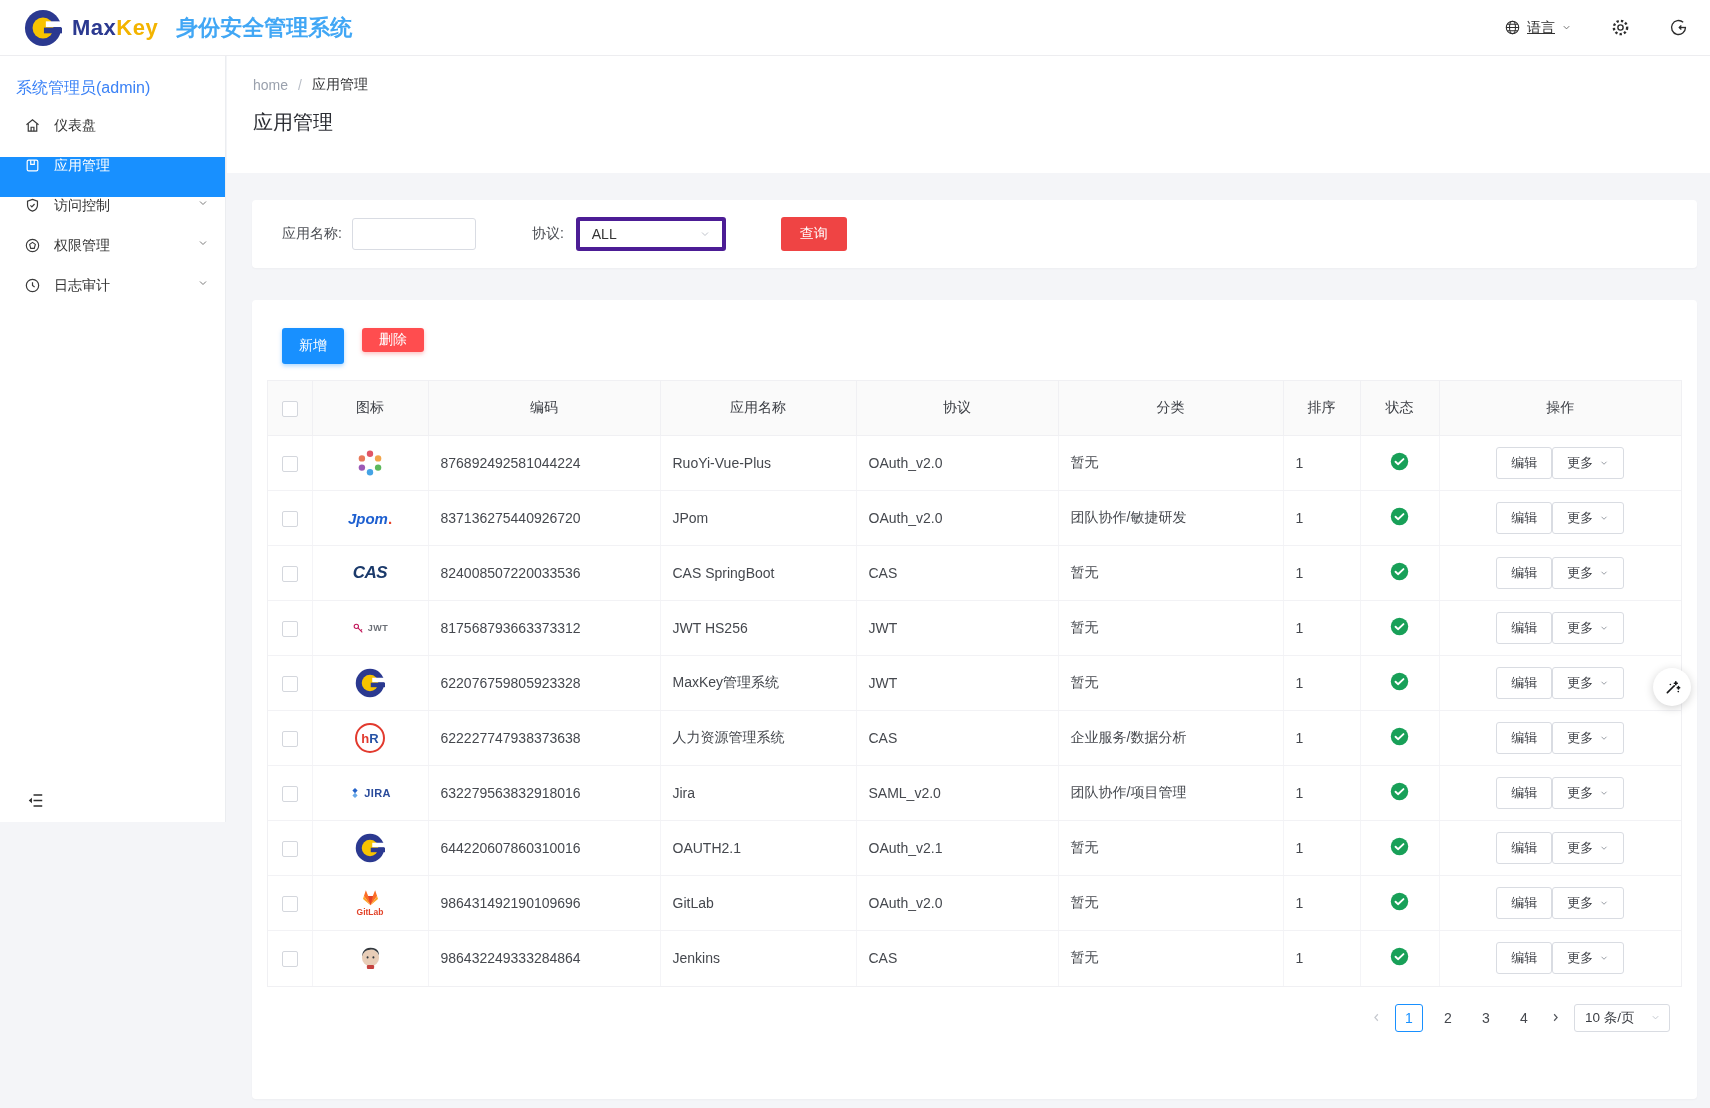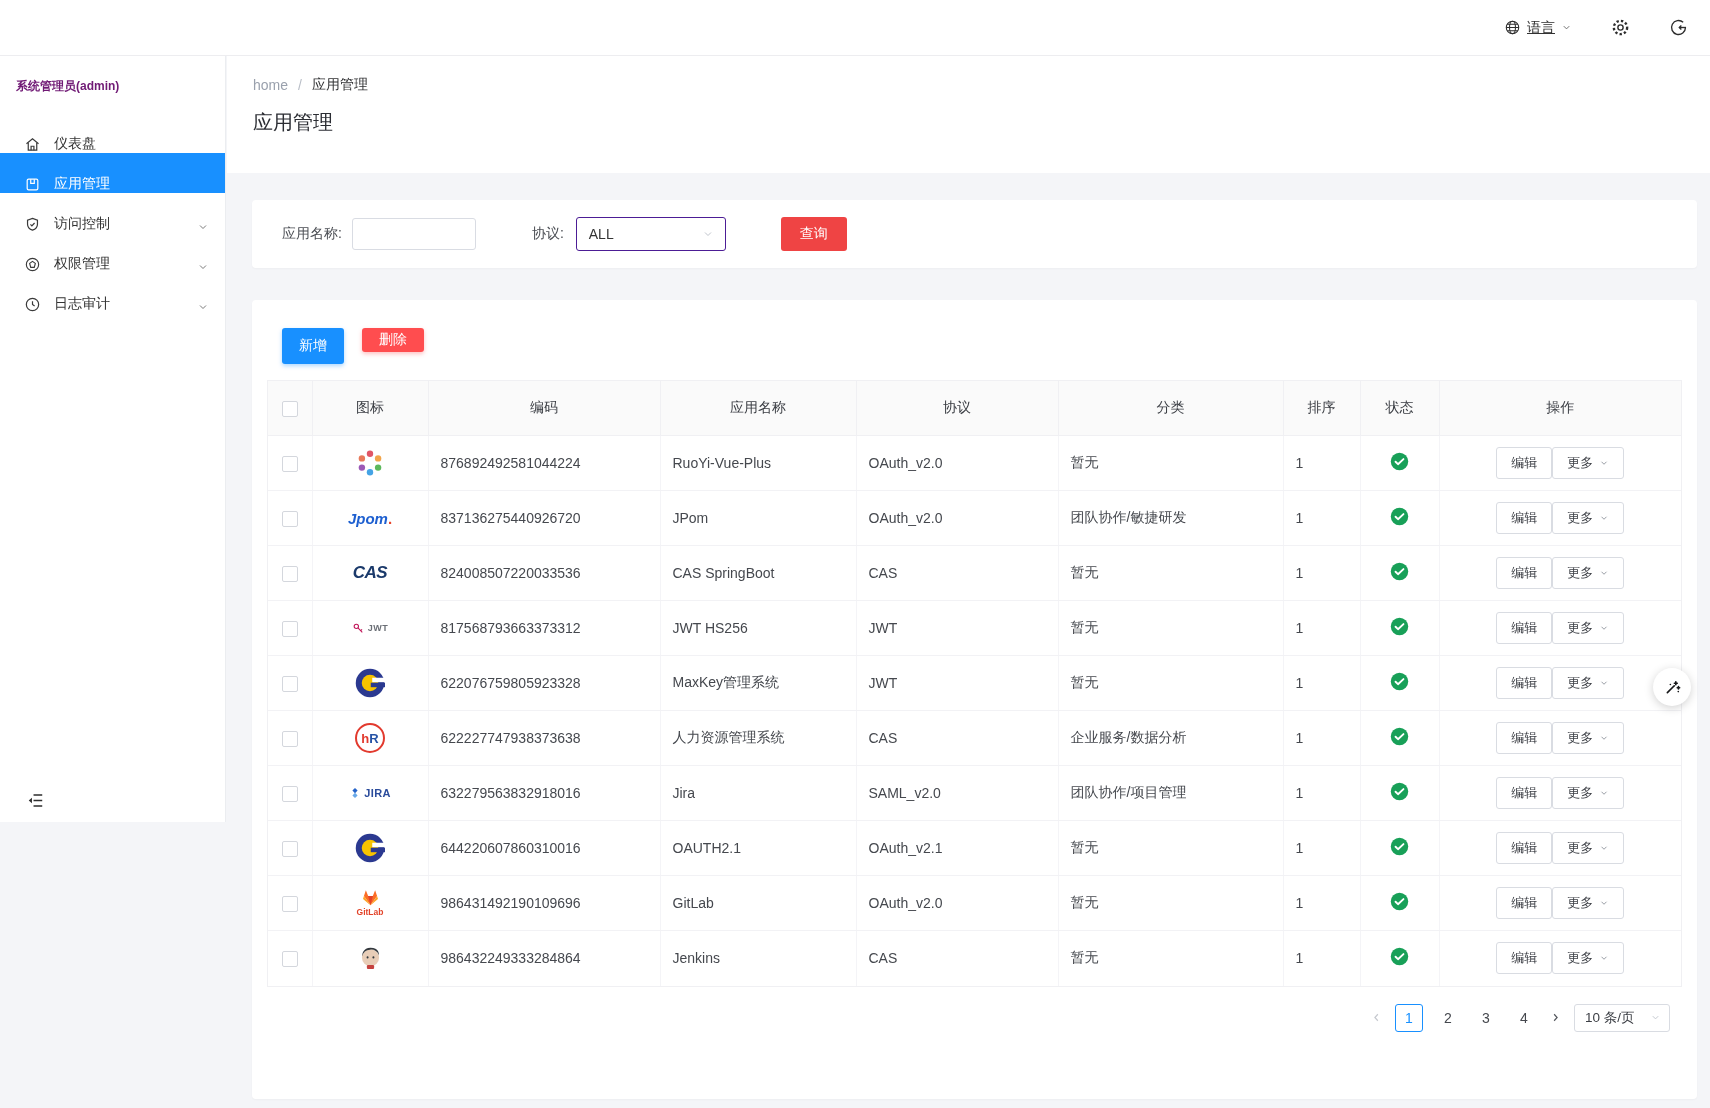--- a/index.html
+++ b/index.html
@@ -17,23 +17,23 @@
   .brand-title{font-size:22px;font-weight:bold;letter-spacing:.5px;}
   .brand-max{color:#2b3990;}
   .brand-key{color:#f3b400;}
   .brand-sub{font-size:22px;font-weight:bold;color:#41a7f5;margin-left:8px;}
   .nav-right{margin-left:auto;display:flex;align-items:center;gap:38px;text-decoration:underline;}
   .nav-lang{display:flex;align-items:center;gap:6px;font-size:14px;color:#2d2d2d;cursor:pointer;}
   .nav-icon{color:#2d2d2d;cursor:pointer;display:flex;align-items:center;}
   
   .sidebar{position:absolute;top:56px;left:0;width:226px;height:766px;background:#fff;
     border-right:1px solid #ebedf0;box-sizing:border-box;z-index:10;}
-  .sidebar-user{padding:22px 16px 12px 16px;font-size:12px;font-weight:bold;color:#701a75;}
+  .sidebar-user{padding:22px 16px 12px 16px;font-size:16px;font-weight:normal;color:#3b82f6;}
   .menu{margin-top:6px;}
-  .menu-item{height:40px;display:flex;align-items:flex-end;gap:13px;
+  .menu-item{height:40px;display:flex;align-items:flex-start;gap:13px;
     padding:0 16px 0 24px;font-size:14px;color:#333;cursor:pointer;}
   .menu-item .mi-icon{display:flex;color:#3a3a3a;}
   .menu-item.active{background:#1890ff;color:#fff;}
   .menu-item.active .mi-icon{color:#fff;}
   .menu-chevron{margin-left:auto;color:#7a7a7a;display:flex;}
   .sidebar-collapse{position:absolute;left:26px;bottom:12px;color:#2d2d2d;cursor:pointer;}
   
   .main{position:absolute;left:227px;top:56px;right:0;bottom:0;}
   .page-header{height:117px;background:#fff;box-sizing:border-box;padding:20px 26px 0;}
   .breadcrumb{display:flex;align-items:center;gap:10px;font-size:14px;}
@@ -42,21 +42,21 @@
   .bc-current{color:#303133;}
   .page-title{margin-top:15px;font-size:20px;font-weight:500;color:#2b2d33;}
   .content{position:absolute;top:117px;left:0;right:0;bottom:0;background:#f4f5f8;
     padding:27px 13px 0 25px;box-sizing:border-box;}
   .card{background:#fff;border-radius:4px;box-shadow:0 1px 2px rgba(31,35,41,.03);}
   
   .filter-card{height:68px;display:flex;align-items:center;padding:0 30px;box-sizing:border-box;}
   .f-label{font-size:14px;color:#4a4d53;}
   .f-input{width:124px;height:32px;border:1px solid #d9dce3;border-radius:3px;margin-left:10px;
     font-size:14px;padding:0 8px;box-sizing:border-box;color:#333;outline:none;background:#fff;}
-  .f-select{width:150px;height:34px;border:1px solid #4c1d95;border-radius:3px;margin-left:12px;
+  .f-select{width:150px;height:34px;border:4px solid #4c1d95;border-radius:3px;margin-left:12px;
     display:flex;align-items:center;justify-content:space-between;padding:0 11px 0 12px;
     box-sizing:border-box;font-size:14px;color:#333;cursor:pointer;background:#fff;}
   .sel-arrow{color:#c0c4cc;display:flex;}
   .gap-56{margin-left:56px;}
   .btn{border:none;border-radius:3px;font-size:14px;cursor:pointer;
     font-family:"Liberation Sans",sans-serif;display:inline-flex;align-items:center;justify-content:center;}
   .btn-primary{background:#ef4444;color:#fff;height:34px;padding:0 19px;margin-left:55px;}
   
   .table-card{margin-top:32px;min-height:799px;padding:28px 15px 40px;box-sizing:border-box;}
   .toolbar{display:flex;gap:18px;margin-left:15px;}
@@ -104,20 +104,32 @@
   .lg-hr b{color:#e23a2e;}.lg-hr i{color:#2653a6;font-style:normal;font-weight:bold;}
   .lg-row{display:inline-flex;align-items:center;gap:3px;}
   .lg-jira{font-size:11px;font-weight:bold;color:#2a4b9b;letter-spacing:.3px;}
   .lg-jwt{font-size:9px;font-weight:bold;color:#6b6f76;letter-spacing:.5px;}
   .lg-gitlab{font-size:8.5px;font-weight:bold;color:#e24329;margin-top:1px;}
 </style>
 </head>
 <body>
 
 <header class="navbar">
+  <div class="brand">
+    <span>
+      <svg width="38" height="38" viewBox="0 0 40 40">
+        <circle cx="20" cy="20" r="19" fill="#2b3990"></circle>
+        <circle cx="20" cy="20" r="11" fill="#f8c300"></circle>
+        <rect x="23" y="13" width="17" height="6" fill="#ffffff"></rect>
+        <rect x="21" y="19.6" width="19" height="6" fill="#2b3990"></rect>
+      </svg>
+    </span>
+    <span class="brand-title"><span class="brand-max">Max</span><span class="brand-key">Key</span></span>
+    <span class="brand-sub">身份安全管理系统</span>
+  </div>
   <div class="nav-right">
     <div class="nav-lang">
       <span>
         <svg width="17" height="17" viewBox="0 0 24 24" fill="none" stroke="currentColor" stroke-width="1.5">
           <circle cx="12" cy="12" r="8.8"></circle>
             <ellipse cx="12" cy="12" rx="4.2" ry="8.8"></ellipse>
           <path d="M3.3 12h17.4M4.6 7.3h14.8M4.6 16.7h14.8"></path>
         </svg>
       </span>
       <span>语言</span>

